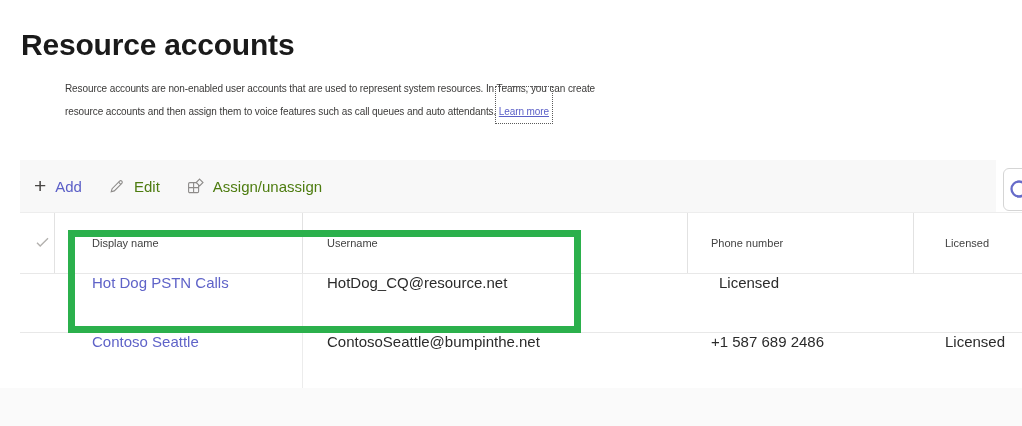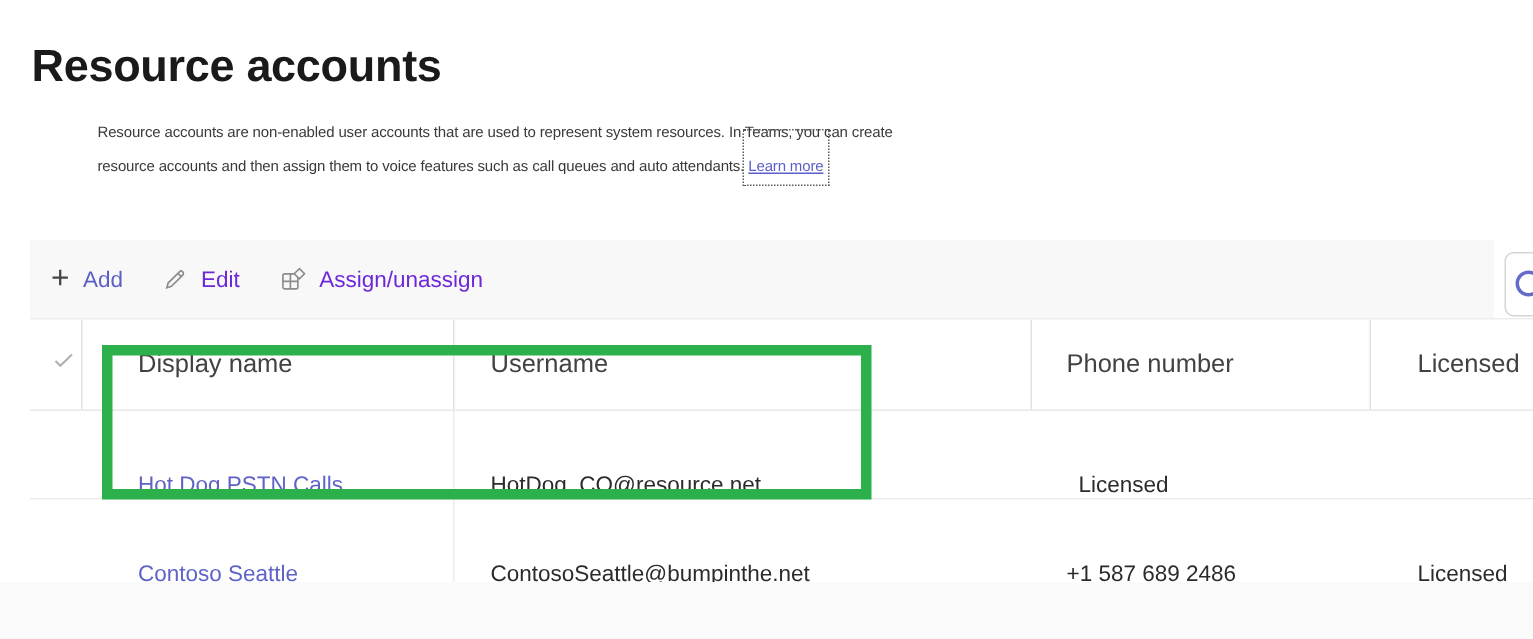--- a/index.html
+++ b/index.html
@@ -36,21 +36,21 @@
     position: absolute; left: 20px; top: 160px; width: 976px; height: 52px;
     background: #f8f8f8; display: flex; align-items: center; padding-left: 14px;
     box-sizing: border-box;
   }
   .tb-btn {
     display: flex; align-items: center; gap: 9px; margin-right: 27px;
     font-size: 15px; cursor: pointer; white-space: nowrap;
   }
   .tb-btn .plus-glyph { font-size: 21px; font-weight: 300; color: #484644; line-height: 1; margin-top: -2px; }
   .tb-btn.enabled .lbl { color: #5b5fc7; }
-  .tb-btn.disabled .lbl { color: #6d28d9; }
+  .tb-btn.disabled .lbl { color: #4d7c0f; }
   .tb-btn svg { display: block; }
 
   .search-button {
     position: absolute; left: 1003px; top: 168px; width: 56px; height: 43px;
     background: #ffffff; border: 1px solid #d5d5d5; border-radius: 6px;
     box-sizing: border-box; cursor: pointer;
   }
 
   
   .table {
@@ -59,30 +59,30 @@
   .trow {
     display: grid;
     grid-template-columns: 35px 248px 385px 226px 1fr;
     background: #ffffff;
     align-items: center;
   }
   .thead {
     height: 60px;
     border-top: 1px solid #ededed;
     border-bottom: 1px solid #e8e8e8;
-    font-size: 17px; color: #424242;
+    font-size: 11px; color: #424242;
   }
   .thead .cell { border-right: 1px solid #e2e2e2; height: 100%; display: flex; align-items: center; box-sizing: border-box; cursor: pointer; }
   .thead .cell:last-child { border-right: none; }
   .tbody-row {
     height: 58px;
     border-bottom: 1px solid #e8e8e8;
     font-size: 15px; color: #2b2b2b;
   }
-  .tbody-row .cell { height: 100%; display: flex; align-items: flex-end; box-sizing: border-box; }
+  .tbody-row .cell { height: 100%; display: flex; align-items: flex-start; box-sizing: border-box; }
   .tbody-row .cell.c-display { border-right: 1px solid #ececec; }
   .c-check   { padding-left: 14px; }
   .c-display { padding-left: 37px; }
   .c-user    { padding-left: 24px; }
   .c-phone   { padding-left: 23px; }
   .c-lic     { padding-left: 31px; }
   .name-link { color: #5f63c8; cursor: pointer; text-decoration: none; }
 
   
   .highlight-box {

